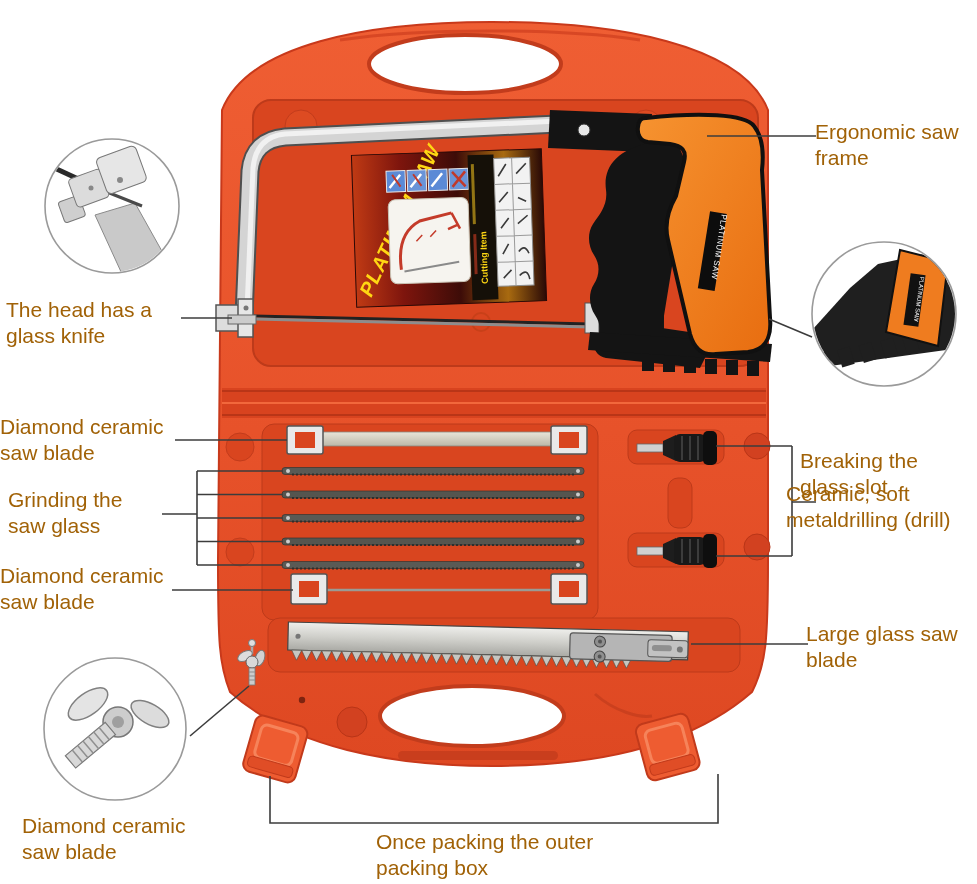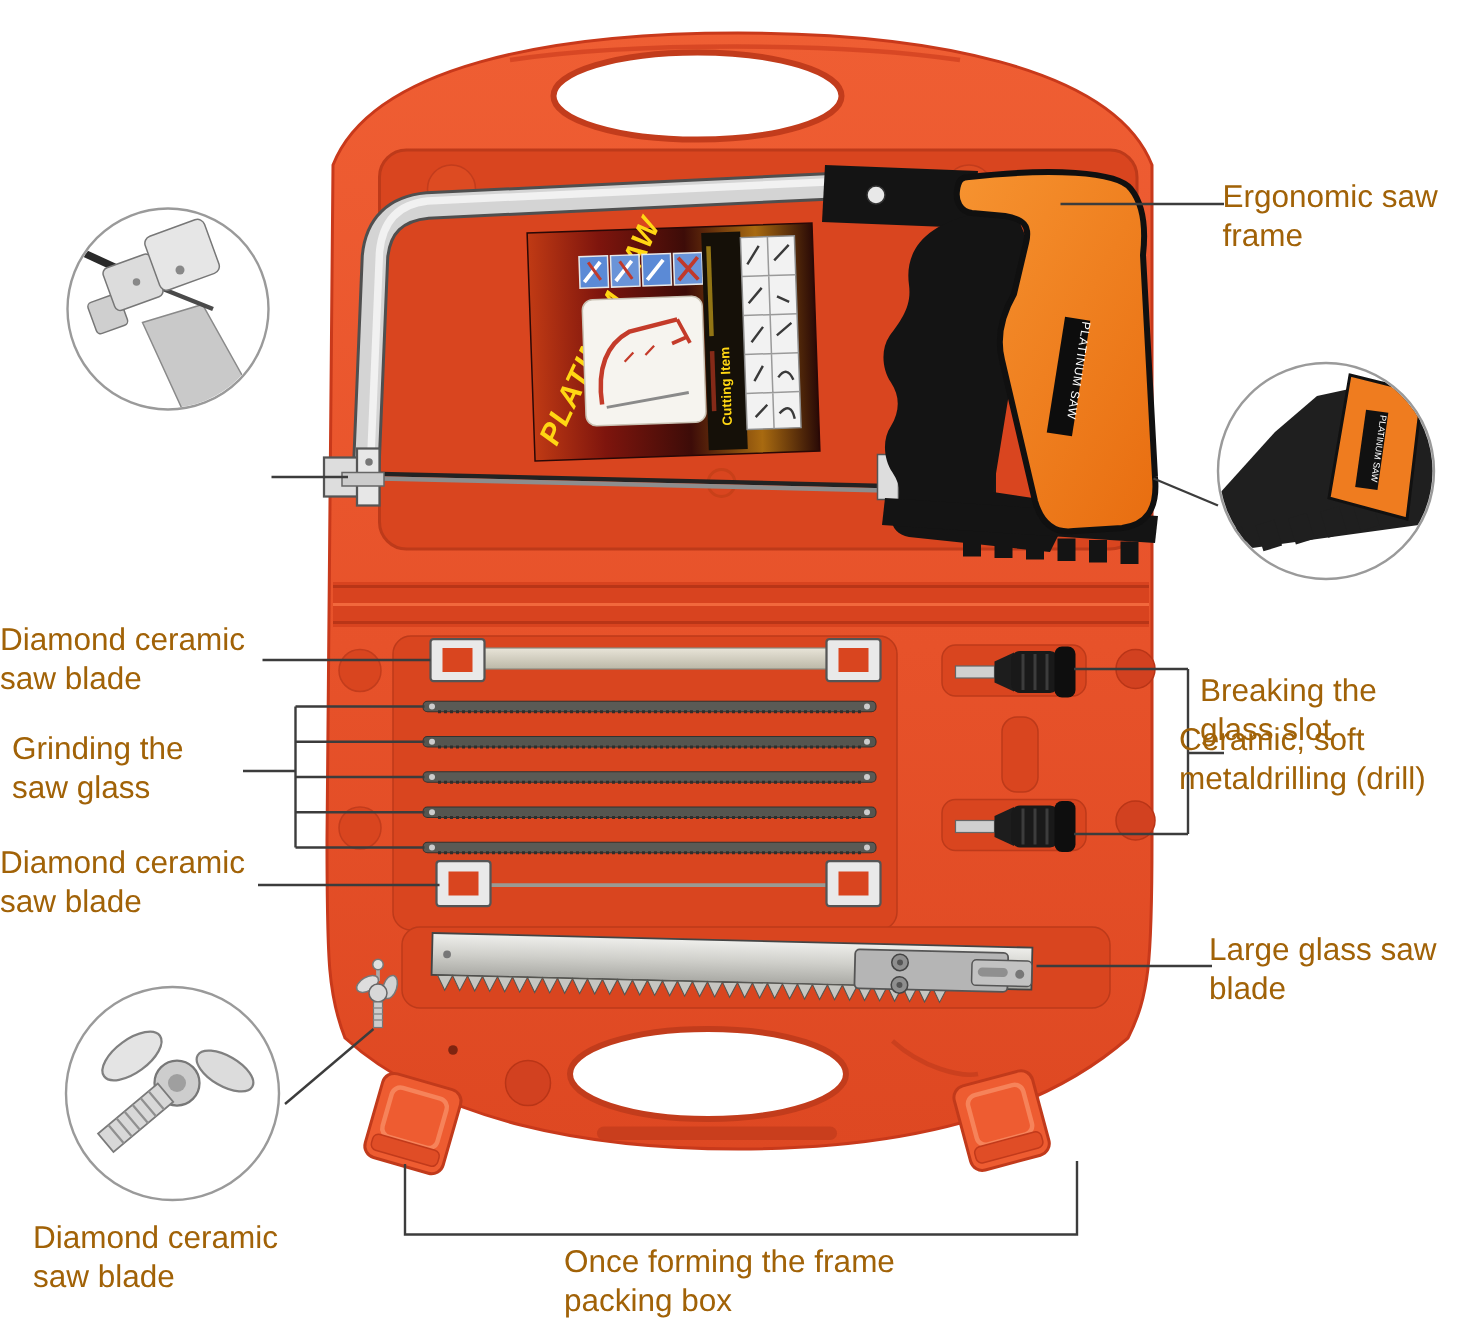--- a/index.html
+++ b/index.html
@@ -342,29 +342,30 @@
       <path d="M249,686 L190,736"></path>
       <path d="M716,446 H792 M716,556 H792 M792,446 V556 M792,502 H816"></path>
       <path d="M691,644 H808"></path>
       <path d="M769,319 L812,337"></path>
       <path d="M270,776 V823 H718 V774"></path>
     </g>
   </svg>
 
   <div class="label" style="left:815px;top:119px;width:158px;">Ergonomic saw frame</div>
 
+  <div class="label" style="left:6px;top:297px;width:170px;">The head has a glass knife</div>
 
   <div class="label" style="left:0px;top:414px;width:176px;">Diamond ceramic saw blade</div>
 
   <div class="label" style="left:8px;top:487px;width:152px;">Grinding the saw glass</div>
 
   <div class="label" style="left:0px;top:563px;width:176px;">Diamond ceramic saw blade</div>
 
   <div class="label" style="left:22px;top:813px;width:200px;">Diamond ceramic saw blade</div>
 
   <div class="label" style="left:800px;top:404px;width:172px;margin-top:44px;">Breaking the glass slot</div>
 
   <div class="label" style="left:786px;top:481px;width:204px;">Ceramic, soft metaldrilling (drill)</div>
 
   <div class="label" style="left:806px;top:621px;width:168px;">Large glass saw blade</div>
 
-  <div class="label" style="left:376px;top:829px;width:232px;">Once forming the frame packing box</div>
+  <div class="label" style="left:376px;top:829px;width:232px;">Once packing the outer packing box</div>
 </div>
 
 </body></html>

